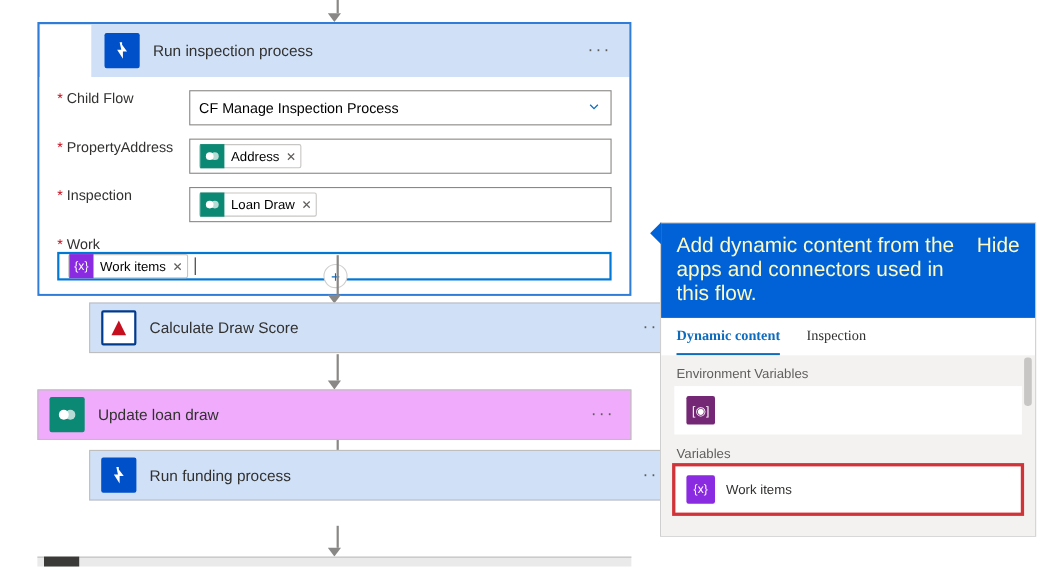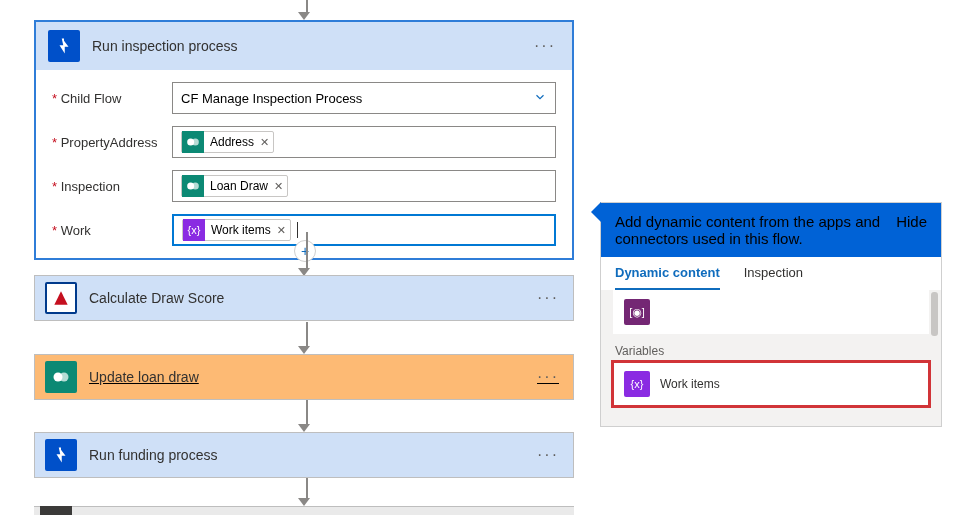--- a/index.html
+++ b/index.html
@@ -10,26 +10,26 @@
   .arrow-head { width:0;height:0;border-left:6px solid transparent;border-right:6px solid transparent;border-top:8px solid #8a8886; margin-left:-5px;}
   .arrow { display:flex; flex-direction:column; align-items:center; }
 
   .card { position: absolute; border:1px solid; width:540px; }
   .selected { border:2px solid #2f7dd8; }
   .card-header { display:flex; align-items:center; padding:8px 12px; }
   .card-icon { width:32px; height:32px; display:flex; align-items:center; justify-content:center; border-radius:2px; }
   .card-title { flex:1 1 auto; font-size:14px; color:#323130; margin-left:12px; }
   .card-menu { color:#605e5c; font-size:16px; letter-spacing:2px; cursor:pointer; padding:0 4px; }
 
-  .blue-header { background:#cfe0f7; }
-  .green-header { background:#fdba74;text-decoration:underline; }
+  .blue-header { background:#cfe0f7;margin-left:47px; }
+  .green-header { background:#f0abfc; }
   .white-body { background:#fff; }
 
   .card-body { padding:12px 16px 8px 16px; }
-  .param-row { display:flex; align-items:center; margin-bottom:12px; }
+  .param-row { display:flex; margin-bottom:12px; }
   .param-label { width:120px; font-size:13px; color:#323130; }
   .req::before { content:"* "; color:#c50f1f; }
   .param-input { flex:1; border:1px solid #8a8886; background:#fff; height:32px; display:flex; align-items:center; padding:0 8px; font-size:13px; position:relative; }
   .param-input.focused { border:2px solid #0078d4; }
 
   .select-arrow { margin-left:auto; color:#0f6cbd; }
 
   .token { display:inline-flex; align-items:center; border:1px solid #c8c6c4; border-radius:2px; font-size:12px; height:22px; padding-right:4px; }
   .token-icon { width:22px;height:22px;display:flex;align-items:center;justify-content:center;margin-right:6px;color:#fff;font-size:11px; }
   .token-green { background:#0c8974; }
@@ -42,26 +42,26 @@
   .add-dyn-icon { display:inline-block; width:14px;height:14px;background:#0f6cbd;color:#fff;font-size:11px;line-height:14px;text-align:center;margin-left:4px; }
 
   .plus-circle { position:absolute; width:22px;height:22px;border:1px solid #cfcfcf;border-radius:50%;background:#fff;color:#0f6cbd;display:flex;align-items:center;justify-content:center;font-size:14px; }
 
   .mini-card { position:absolute; width:540px; border:1px solid #bebebe; display:flex; align-items:center; padding:6px 10px; }
   .mini-card .card-title { margin-left:12px; font-size:14px; }
   .mini-card .card-menu { margin-left:auto; }
 
   
   .dyn-panel { position:absolute; left:600px; top:202px; width:342px; background:#fff; border:1px solid #cfcfcf; }
-  .dyn-panel-head { background:#0062d6; color:#000000; padding:10px 14px; font-size:15px; display:flex; }
+  .dyn-panel-head { background:#0062d6; color:#fef9c3; padding:10px 14px; font-size:19px; display:flex; }
   .dyn-panel-head span.hide { margin-left:auto; cursor:pointer; }
   .pointer { position:absolute; left:-10px; top:-14px; width:0;height:0;border-top:10px solid transparent;border-bottom:10px solid transparent;border-right:10px solid #0062d6; }
 
   .dyn-tabs { display:flex; padding:8px 14px 0 14px; gap:24px; font-size:13px; }
-  .dyn-tab { padding-bottom:8px; cursor:pointer; color:#323130; }
+  .dyn-tab { padding-bottom:8px; cursor:pointer; color:#323130;font-family:Liberation Serif, serif; }
   .dyn-tab.active { color:#0f6cbd; border-bottom:2px solid #0f6cbd; font-weight:600; }
 
   .dyn-search { margin:10px 14px; border:1px solid #323130; height:34px; display:flex; align-items:center; padding:0 10px; font-size:13px; color:#605e5c; }
   .dyn-search svg { margin-right:8px; }
 
   .dyn-body { background:#f3f2f1; padding-bottom:20px; position:relative; }
   .dyn-section { padding:10px 14px 4px 14px; font-size:12px; color:#605e5c; }
   .dyn-item { display:flex; align-items:center; background:#fff; margin:0 12px; padding:8px 10px; font-size:12px; color:#323130; cursor:pointer; border:1px solid transparent; }
   .dyn-item .iicon{ width:26px;height:26px;display:flex;align-items:center;justify-content:center;margin-right:10px;color:#fff;font-size:11px;border-radius:2px; }
   .dyn-item.highlight { outline:3px solid #d13438; outline-offset:-1px; }
@@ -126,21 +126,21 @@
               <svg width="14" height="14" viewBox="0 0 24 24" fill="#fff">
                   <circle cx="8" cy="12" r="6"></circle>
                   <circle cx="16" cy="12" r="6" fill-opacity="0.7"></circle>
                 </svg>
             </span>
             <span>Loan Draw</span>
             <span class="token-x">✕</span>
           </span>
         </div>
       </div>
-      <div class="param-row" style="margin-bottom:4px;">
+      <div class="param-row" style="margin-bottom:4px;flex-direction:column;">
         <div class="param-label req">Work</div>
         <div class="param-input focused">
           <span class="token">
             <span class="token-icon token-purple">{x}</span>
             <span>Work items</span>
             <span class="token-x">✕</span>
           </span>
           <span class="cursor"></span>
         </div>
       </div>
@@ -178,21 +178,21 @@
     </div>
     <div class="card-title">Update loan draw</div>
     <div class="card-menu">···</div>
   </div>
 
   <div class="arrow" style="position:absolute;left:303px;top:400px;">
     <div class="arrow-line" style="height:24px;"></div>
     <div class="arrow-head"></div>
   </div>
 
-  <div class="mini-card blue-header" style="left:34px; top:432px;">
+  <div class="mini-card blue-header" style="left:34px; top:409px;">
     <div class="card-icon" style="background:#0050c9;">
       <svg width="18" height="18" viewBox="0 0 24 24" fill="#fff">
           <path d="M9 2h3v3l6 8h-5v9l-7-11h5z"></path>
         </svg>
     </div>
     <div class="card-title">Run funding process</div>
     <div class="card-menu">···</div>
   </div>
 
   <div class="arrow" style="position:absolute;left:303px;top:478px;">
@@ -211,20 +211,21 @@
   <div class="dyn-panel-head">
     <span style="flex:1;">Add dynamic content from the apps and connectors used in this flow.</span>
     <span class="hide">Hide</span>
   </div>
   <div class="dyn-tabs">
     <div class="dyn-tab active">Dynamic content</div>
     <div class="dyn-tab">Inspection</div>
   </div>
   <div class="dyn-body">
     <div class="scrollbar"></div>
+    <div class="dyn-section">Environment Variables</div>
     <div class="dyn-item">
       <span class="iicon" style="background:#742774;">[◉]</span>
     </div>
     <div class="dyn-section">Variables</div>
     <div class="dyn-item highlight">
       <span class="iicon" style="background:#8a2be2;">{x}</span>
       <span>Work items</span>
     </div>
   </div>
 </div>

